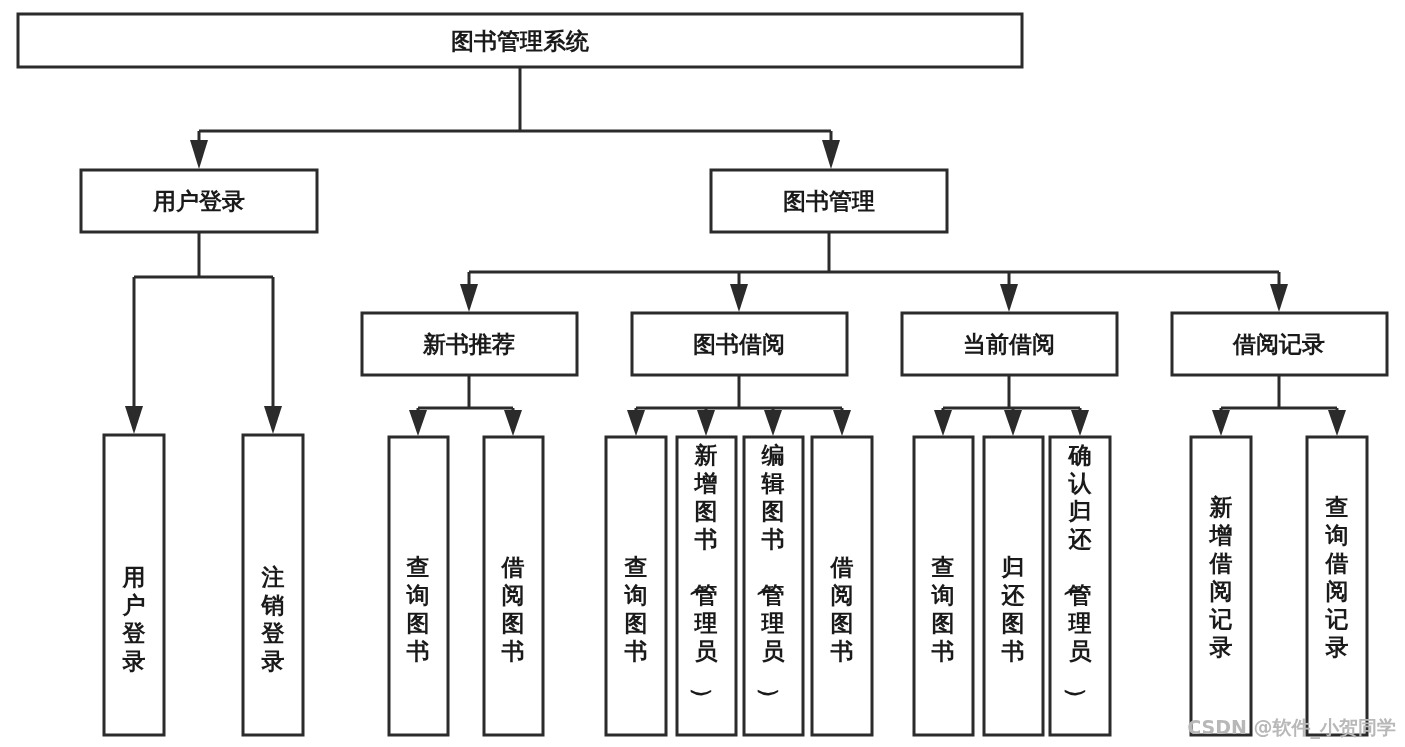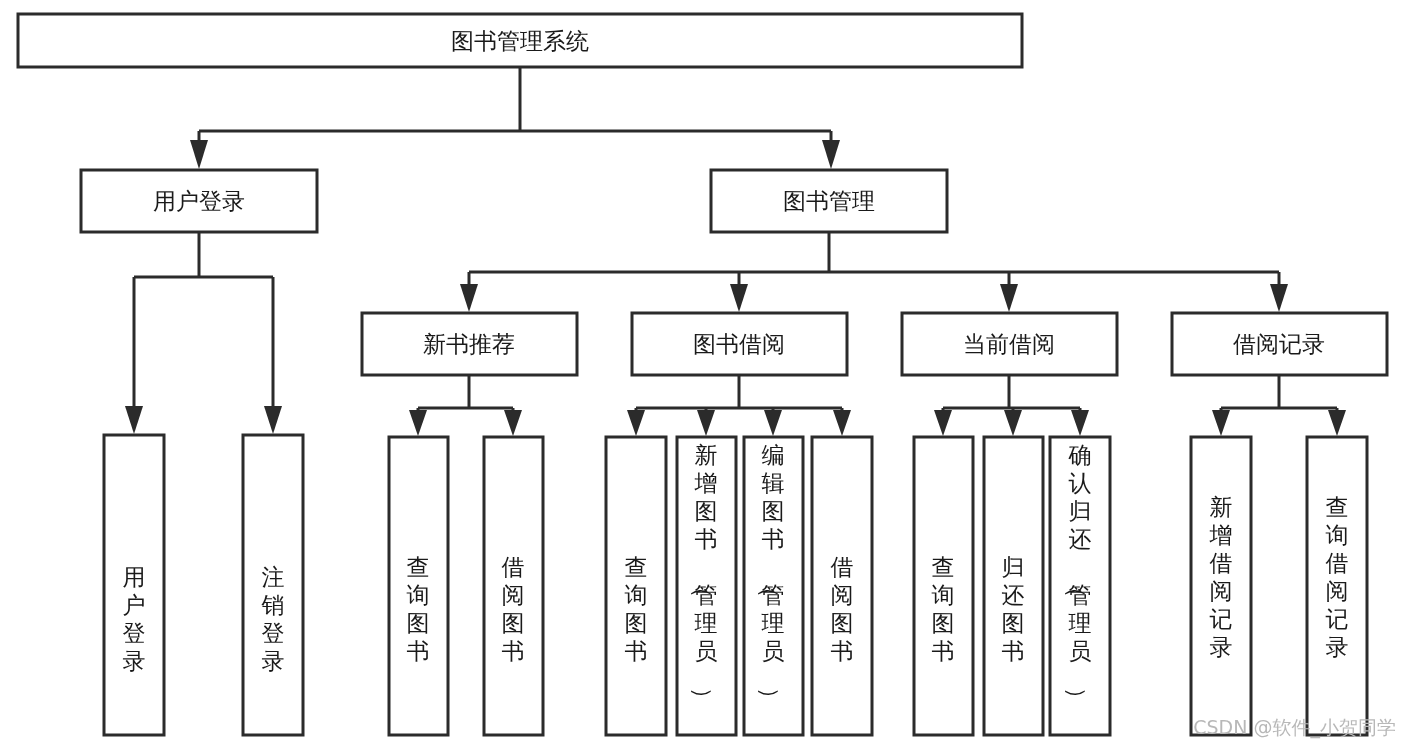--- a/index.html
+++ b/index.html
@@ -14,20 +14,21 @@
     position: relative;
     overflow: hidden;
     font-family: "DejaVu Sans", "Liberation Sans", sans-serif;
   }
   #diagram-root {
     position: absolute;
     left: 0;
     top: 0;
     width: 1274px;
     height: 747px;
+    font-weight: bold;
   }
   svg.flow {
     display: block;
     width: 1405px;
     height: 747px;
   }
   .node-box {
     fill: #ffffff;
     stroke: #2b2b2b;
     stroke-width: 3;

